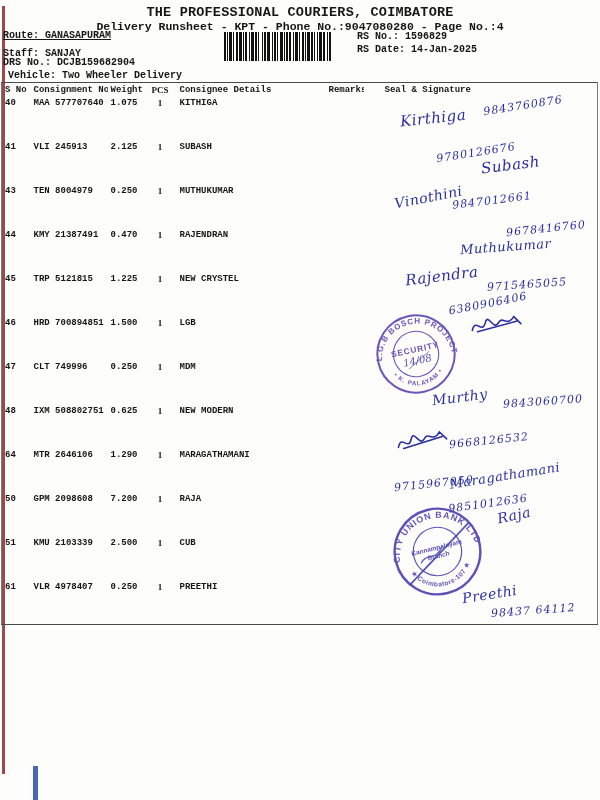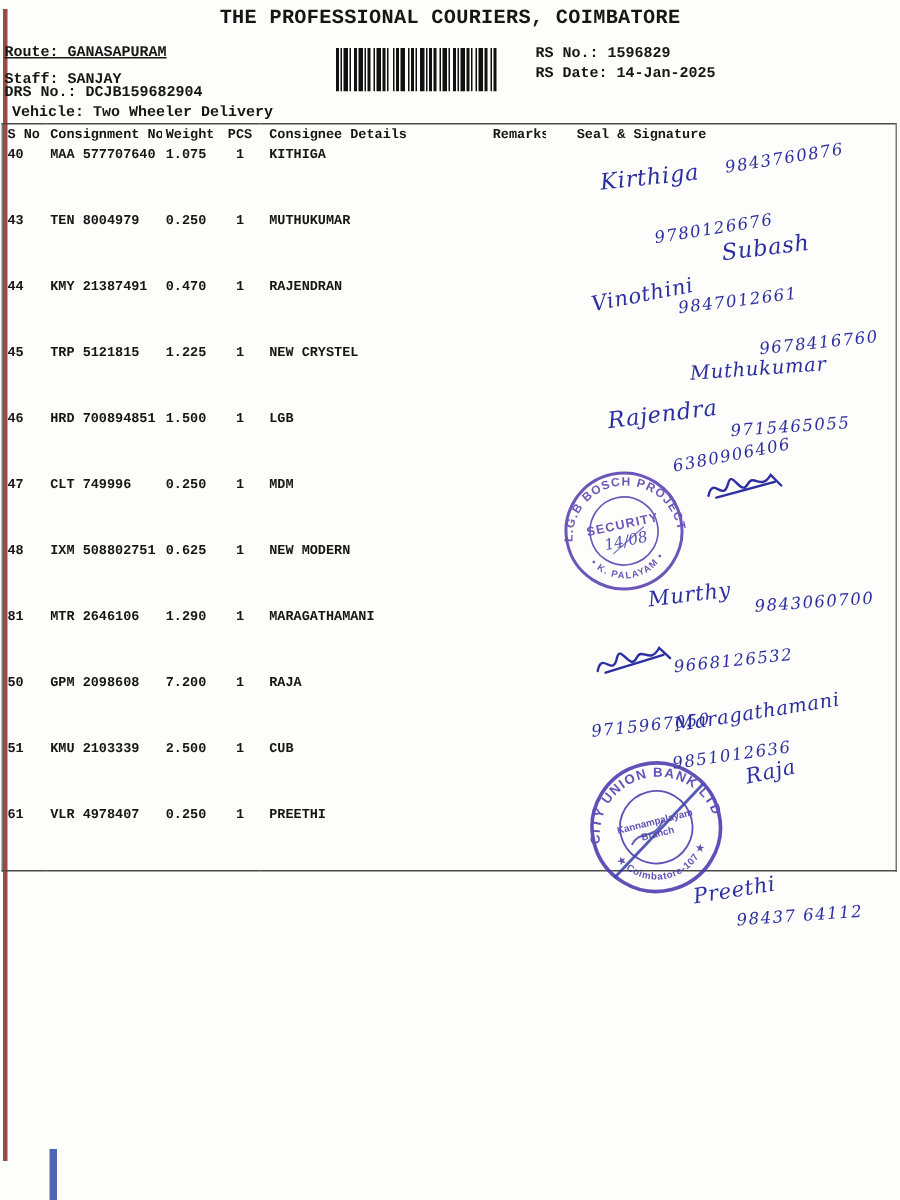--- a/index.html
+++ b/index.html
@@ -32,21 +32,21 @@
     position:absolute;left:1px;top:82px;width:596px;
     border-collapse:collapse;table-layout:fixed;
     font-family:"Liberation Mono","DejaVu Sans Mono",monospace;
   }
   table.runsheet,table.runsheet th,table.runsheet td{border:0;}
   table.runsheet{border-top:1px solid #4a4a4a;border-bottom:1px solid #4a4a4a;border-right:1px solid #7a7a7a;border-left:1px solid #7a7a7a;}
   .runsheet th{border-bottom:1px solid #4a4a4a;}
   .runsheet th,.runsheet td{border-left:1px solid #4a4a4a;vertical-align:top;text-align:left;
     font-size:9px;font-weight:bold;line-height:1.15;padding:2px 0 0 3px;overflow:hidden;white-space:nowrap;}
   .runsheet th:first-child,.runsheet td:first-child{border-left:0;}
-  .runsheet .c-pcs{border-left:0;text-align:center;padding-left:0;}
+  .runsheet .c-pcs{border-left:0;text-align:center;padding-left:0;font-family:Liberation Serif, serif;}
   .runsheet td{border-top:1px solid #4a4a4a;}
   .runsheet thead th{height:11px;padding-top:2px;}
   .runsheet tbody td{height:42px;}
   .runsheet .c-consignee{padding-left:7px;}
   .runsheet .h-seal{padding-left:21px;}
 
   
   .sig-layer{position:absolute;inset:0;pointer-events:none;}
   .sig-name{position:absolute;font-family:"DejaVu Serif",serif;font-style:italic;
     color:#2c2fa0;font-size:14px;letter-spacing:.5px;white-space:nowrap;}
@@ -84,20 +84,21 @@
 </style>
 </head>
 <body>
 
 <div class="page">
 
   <div class="edge-red"></div>
   <div class="edge-blue"></div>
 
   <div class="doc-title">THE PROFESSIONAL COURIERS, COIMBATORE</div>
+  <div class="doc-subtitle">Delivery Runsheet - KPT - Phone No.:9047080280 - Page No.:4</div>
 
   <div class="meta m-route">Route: GANASAPURAM</div>
   <div class="meta m-staff">Staff: SANJAY</div>
   <div class="meta m-drs">DRS No.: DCJB159682904</div>
   <div class="meta m-vehicle">Vehicle: Two Wheeler Delivery</div>
   <div class="meta m-rsno">RS No.: 1596829</div>
   <div class="meta m-rsdate">RS Date: 14-Jan-2025</div>
 
   <svg class="barcode" viewBox="0 0 130 29" preserveAspectRatio="none">
       <rect x="0" y="0" width="2" height="29" fill="#111"></rect>
@@ -162,20 +163,29 @@
         <tr>
           <td>40</td>
           <td>MAA 577707640</td>
           <td>1.075</td>
           <td class="c-pcs">1</td>
           <td class="c-consignee">KITHIGA</td>
           <td></td>
           <td></td>
         </tr>
         <tr>
+          <td>41</td>
+          <td>VLI 245913</td>
+          <td>2.125</td>
+          <td class="c-pcs">1</td>
+          <td class="c-consignee">SUBASH</td>
+          <td></td>
+          <td></td>
+        </tr>
+        <tr>
           <td>43</td>
           <td>TEN 8004979</td>
           <td>0.250</td>
           <td class="c-pcs">1</td>
           <td class="c-consignee">MUTHUKUMAR</td>
           <td></td>
           <td></td>
         </tr>
         <tr>
           <td>44</td>
@@ -216,21 +226,21 @@
         <tr>
           <td>48</td>
           <td>IXM 508802751</td>
           <td>0.625</td>
           <td class="c-pcs">1</td>
           <td class="c-consignee">NEW MODERN</td>
           <td></td>
           <td></td>
         </tr>
         <tr>
-          <td>81</td>
+          <td>64</td>
           <td>MTR 2646106</td>
           <td>1.290</td>
           <td class="c-pcs">1</td>
           <td class="c-consignee">MARAGATHAMANI</td>
           <td></td>
           <td></td>
         </tr>
         <tr>
           <td>50</td>
           <td>GPM 2098608</td>

